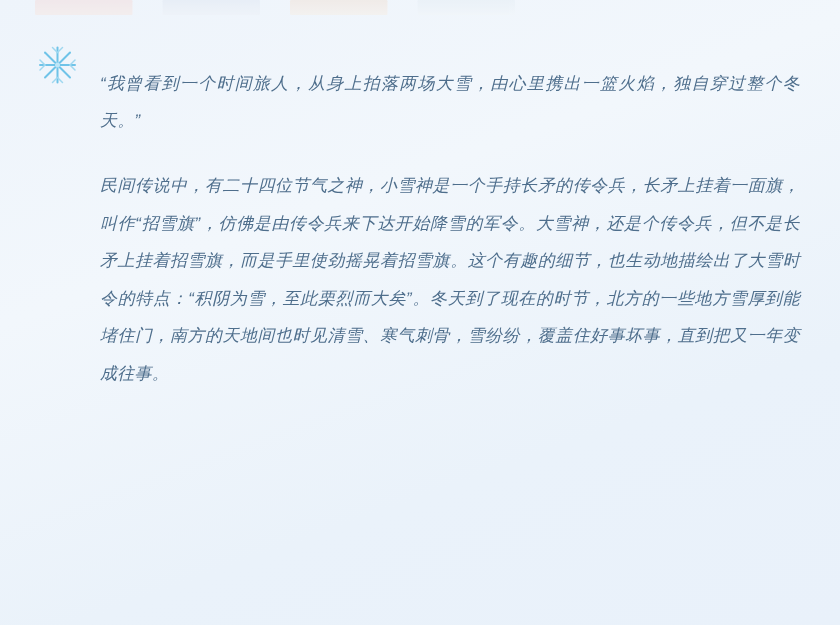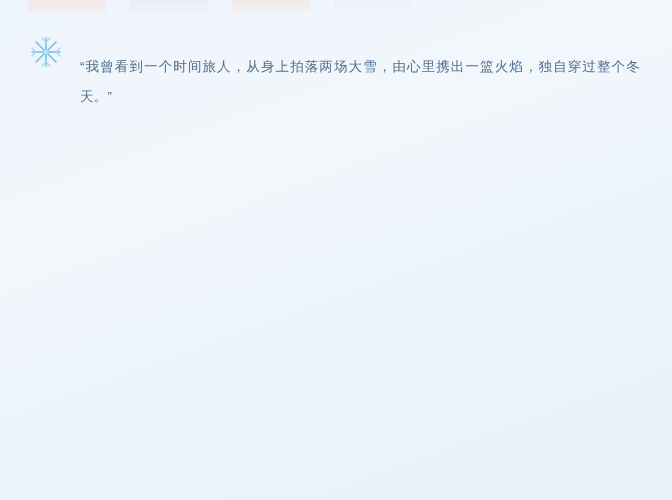--- a/index.html
+++ b/index.html
@@ -59,20 +59,21 @@
     width: 560px;
   }
   .para {
     color: #4e6e8c;
     font-size: 13.5px;
     line-height: 30px;
     letter-spacing: 0.3px;
     text-align: justify;
     margin: 0 0 22px 0;
     word-break: break-all;
+    font-style: italic;
   }
   .para.quote {
     color: #4e6e8c;
   }
   .para.last {
     margin-bottom: 0;
   }
 </style>
 </head>
 <body>
@@ -103,15 +104,16 @@
         <line x1="6" y1="16" x2="2" y2="20"></line>
         <line x1="26" y1="16" x2="30" y2="12"></line>
         <line x1="26" y1="16" x2="30" y2="20"></line>
       </g>
       <circle cx="16" cy="16" r="2" fill="#bfe6f7"></circle>
     </svg>
   </div>
 
   <div class="article">
     <p class="para quote">“我曾看到一个时间旅人，从身上拍落两场大雪，由心里携出一篮火焰，独自穿过整个冬天。”</p>
+    <p class="para">民间传说中，有二十四位节气之神，小雪神是一个手持长矛的传令兵，长矛上挂着一面旗，叫作“招雪旗”，仿佛是由传令兵来下达开始降雪的军令。大雪神，还是个传令兵，但不是长矛上挂着招雪旗，而是手里使劲摇晃着招雪旗。这个有趣的细节，也生动地描绘出了大雪时令的特点：“积阴为雪，至此栗烈而大矣”。冬天到了现在的时节，北方的一些地方雪厚到能堵住门，南方的天地间也时见清雪、寒气刺骨，雪纷纷，覆盖住好事坏事，直到把又一年变成往事。</p>
   </div>
 
 </div>
 
 </body></html>

